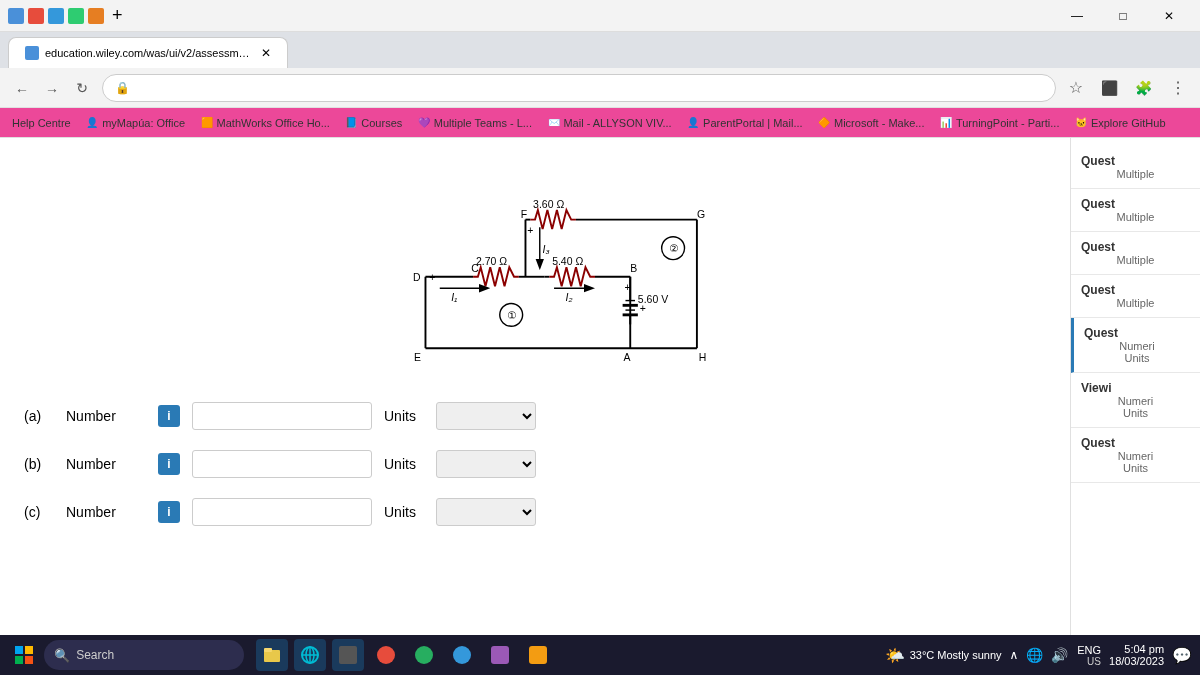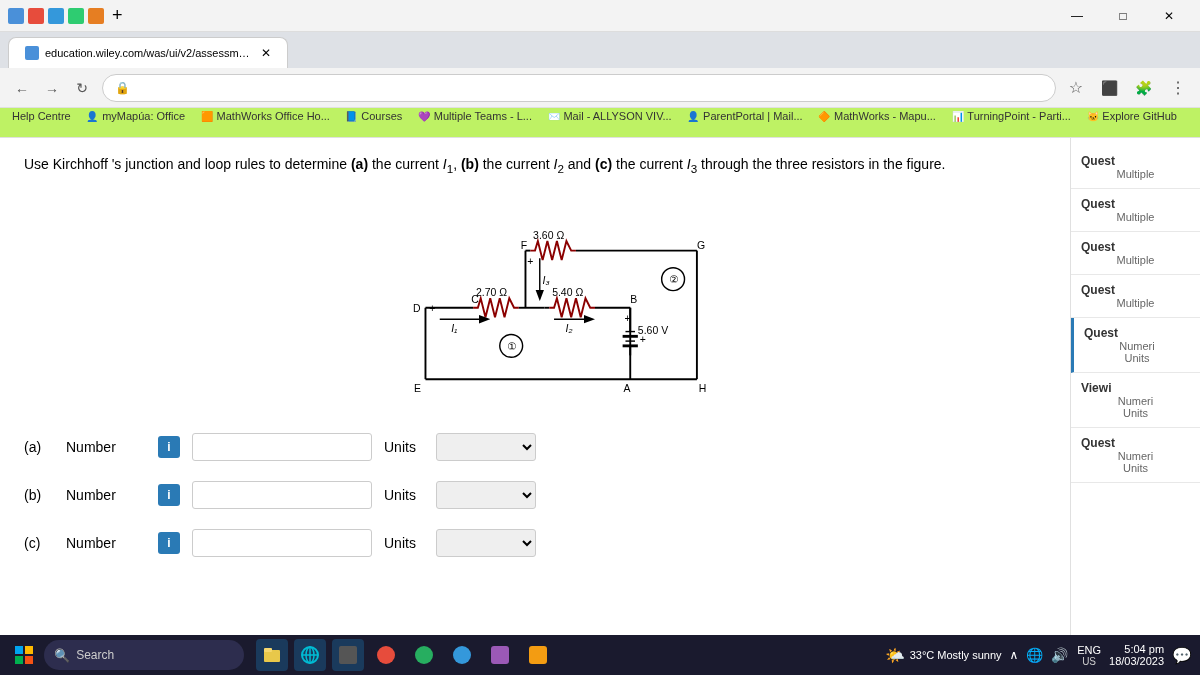--- a/index.html
+++ b/index.html
@@ -50,23 +50,23 @@
       border: 1px solid #ccc;
       border-radius: 14px;
       padding: 0 12px;
       font-size: 12px;
       display: flex;
       align-items: center;
       gap: 4px;
     }
     .bookmarks-bar {
       height: 30px;
-      background: #bef264;
-      display: flex;
-      align-items: flex-start;
+      background: #ec4899;
+      display: flex;
+      align-items: center;
       padding: 0 8px;
       gap: 8px;
       border-bottom: 1px solid #e0e0e0;
       font-size: 11px;
       color: #333;
     }
     .bookmark-item {
       display: flex;
       align-items: center;
       gap: 3px;
@@ -365,39 +365,36 @@
   <span class="bookmark-item">
     <span style="font-size:10px;">✉️</span>
     <span>Mail - ALLYSON VIV...</span>
   </span>
   <span class="bookmark-item">
     <span style="font-size:10px;">👤</span>
     <span>ParentPortal | Mail...</span>
   </span>
   <span class="bookmark-item">
     <span style="font-size:10px;">🔶</span>
-    <span>MathWorks - Mapu...</span>
+    <span>Microsoft - Make...</span>
   </span>
   <span class="bookmark-item">
     <span style="font-size:10px;">📊</span>
     <span>TurningPoint - Parti...</span>
   </span>
   <span class="bookmark-item">
     <span style="font-size:10px;">🐱</span>
     <span>Explore GitHub</span>
   </span>
 </div>
 
 <div class="content-wrapper">
 
   <div class="main-content">
 
-    <p class="question-text">
-      Use Kirchhoff 's junction and loop rules to determine <b>(a)</b> the current <i>I</i><sub>1</sub>, <b>(b)</b> the current <i>I</i><sub>2</sub> and <b>(c)</b> the current <i>I</i><sub>3</sub> through the three resistors in the figure.
-    </p>
 
     <div class="circuit-container">
       <svg class="circuit-svg" viewBox="0 0 420 230" xmlns="http://www.w3.org/2000/svg">
 
         <line x1="95" y1="195" x2="380" y2="195" stroke="#000" stroke-width="2"></line>
 
         <line x1="95" y1="120" x2="95" y2="195" stroke="#000" stroke-width="2"></line>
 
         <line x1="95" y1="120" x2="145" y2="120" stroke="#000" stroke-width="2"></line>
 
@@ -614,21 +611,21 @@
       <span style="font-size:11px;color:#fff;">
         <span>33°C
 Mostly sunny</span>
       </span>
     </div>
 
     <span style="font-size:12px;cursor:pointer;">∧</span>
     <span style="font-size:14px;cursor:pointer;">🌐</span>
     <span style="font-size:14px;cursor:pointer;">🔊</span>
 
-    <div style="text-align:center;cursor:pointer;">
+    <div style="text-align:right;cursor:pointer;">
       <div style="font-size:11px;color:#fff;">ENG</div>
       <div style="font-size:10px;color:#ccc;">US</div>
     </div>
 
     <div class="taskbar-clock">
       <div>5:04 pm</div>
       <div>18/03/2023</div>
     </div>
     <span style="font-size:16px;cursor:pointer;">💬</span>
   </div>

